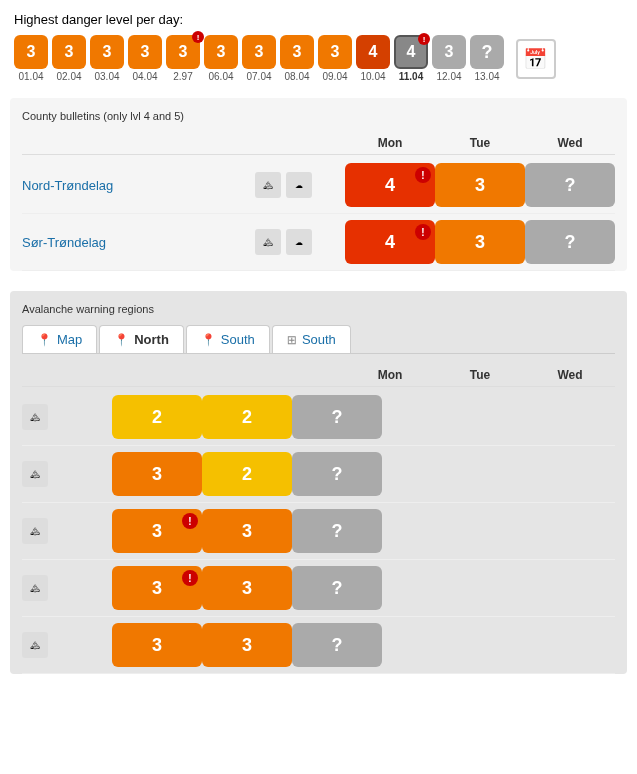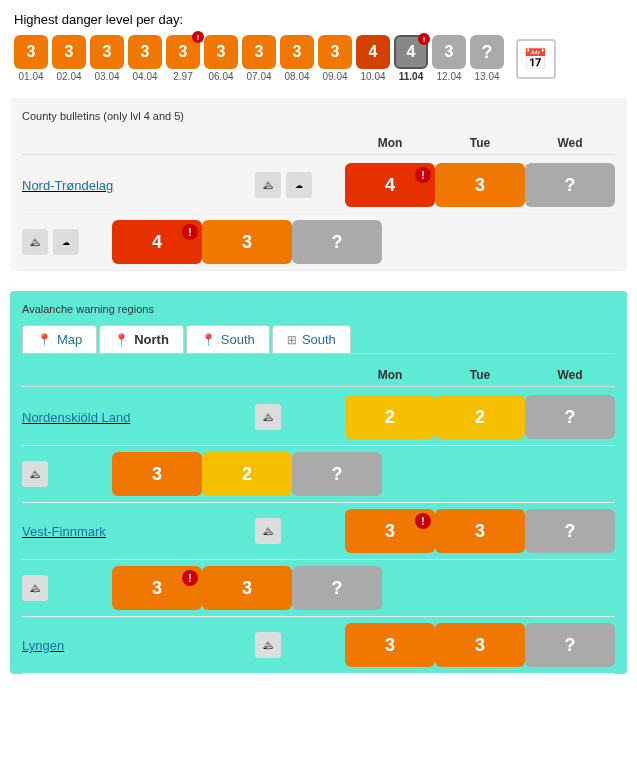--- a/index.html
+++ b/index.html
@@ -42,38 +42,38 @@
     .section-title { font-size: 11px; color: #333; margin-bottom: 10px; font-weight: normal; }
     .table-header {
       display: flex; padding: 4px 0; border-bottom: 1px solid #ddd; margin-bottom: 2px;
     }
     .th-name { flex: 1; }
     .th-icon { width: 90px; }
     .th-day { width: 90px; text-align: center; font-weight: bold; color: #333; font-size: 12px; }
     .county-row {
       display: flex; align-items: center; padding: 6px 0; border-bottom: 1px solid #eee;
     }
-    .county-name { flex: 1; text-decoration: underline; }
+    .county-name { flex: 1; }
     .county-name a { color: #1a6fa8; text-decoration: none; font-size: 13px; }
     .county-icons { width: 90px; display: flex; align-items: center; gap: 3px; }
     .county-cell { width: 90px; height: 44px; border-radius: 6px; display: flex; align-items: center; justify-content: center; font-size: 18px; font-weight: bold; color: #fff; position: relative; }
     .cell-red { background: #e63000; }
     .cell-orange { background: #f07800; }
     .cell-yellow { background: #f5c000; }
     .cell-gray { background: #aaa; }
     .cell-excl {
       position: absolute; top: 4px; right: 4px;
       width: 16px; height: 16px; background: #c00; border-radius: 50%;
       font-size: 10px; display: flex; align-items: center; justify-content: center;
       color: #fff; font-weight: bold;
     }
 
     
     .avalanche-section {
-      background: #5eead4; border-radius: 4px; margin: 6px 10px 10px;
+      background: #e5e5e5; border-radius: 4px; margin: 6px 10px 10px;
       padding: 12px 12px 0;
     }
 
     
     .tabs { display: flex; gap: 0; margin-bottom: 10px; border-bottom: 1px solid #ccc; }
     .tab {
       padding: 6px 14px; cursor: pointer; font-size: 13px; color: #1a6fa8;
       border: 1px solid #ccc; border-bottom: none; border-radius: 4px 4px 0 0;
       background: #fff; margin-right: 2px; display: flex; align-items: center; gap: 5px;
     }
@@ -161,20 +161,21 @@
         <div class="county-name"><a href="#nord-trondelag">Nord-Trøndelag</a></div>
         <div class="county-icons">
           <div class="mini-icon">🏔</div>
           <div class="mini-icon">☁</div>
         </div>
         <div class="county-cell cell-red">4<div class="cell-excl">!</div></div>
         <div class="county-cell cell-orange">3</div>
         <div class="county-cell cell-gray">?</div>
       </div>
       <div class="county-row">
+        <div class="county-name"><a href="#sor-trondelag">Sør-Trøndelag</a></div>
         <div class="county-icons">
           <div class="mini-icon">🏔</div>
           <div class="mini-icon">☁</div>
         </div>
         <div class="county-cell cell-red">4<div class="cell-excl">!</div></div>
         <div class="county-cell cell-orange">3</div>
         <div class="county-cell cell-gray">?</div>
       </div>
     </div>
 </div>
@@ -201,55 +202,52 @@
     </div>
   <div class="table-header">
     <div class="th-name"></div>
     <div class="th-icon"></div>
     <div class="th-day">Mon</div>
     <div class="th-day">Tue</div>
     <div class="th-day">Wed</div>
   </div>
   <div id="avalanche-rows-container">
       <div class="county-row">
-        <div class="county-name"><a href="#nordenskiold">Nordenskiöld Land</a></div>
         <div class="av-icon-strip">
           <div class="mini-icon">🏔</div>
         </div>
         <div class="county-cell cell-yellow">2</div>
         <div class="county-cell cell-yellow">2</div>
         <div class="county-cell cell-gray">?</div>
       </div>
       <div class="county-row">
         <div class="av-icon-strip">
           <div class="mini-icon">🏔</div>
         </div>
         <div class="county-cell cell-orange">3</div>
         <div class="county-cell cell-yellow">2</div>
         <div class="county-cell cell-gray">?</div>
       </div>
       <div class="county-row">
-        <div class="county-name"><a href="#vest-finnmark">Vest-Finnmark</a></div>
         <div class="av-icon-strip">
           <div class="mini-icon">🏔</div>
         </div>
         <div class="county-cell cell-orange">3<div class="cell-excl">!</div></div>
         <div class="county-cell cell-orange">3</div>
         <div class="county-cell cell-gray">?</div>
       </div>
       <div class="county-row">
         <div class="av-icon-strip">
           <div class="mini-icon">🏔</div>
         </div>
         <div class="county-cell cell-orange">3<div class="cell-excl">!</div></div>
         <div class="county-cell cell-orange">3</div>
         <div class="county-cell cell-gray">?</div>
       </div>
       <div class="county-row">
-        <div class="county-name"><a href="#lyngen">Lyngen</a></div>
         <div class="av-icon-strip">
           <div class="mini-icon">🏔</div>
         </div>
         <div class="county-cell cell-orange">3</div>
         <div class="county-cell cell-orange">3</div>
         <div class="county-cell cell-gray">?</div>
       </div>
     </div>
 </div>
 

